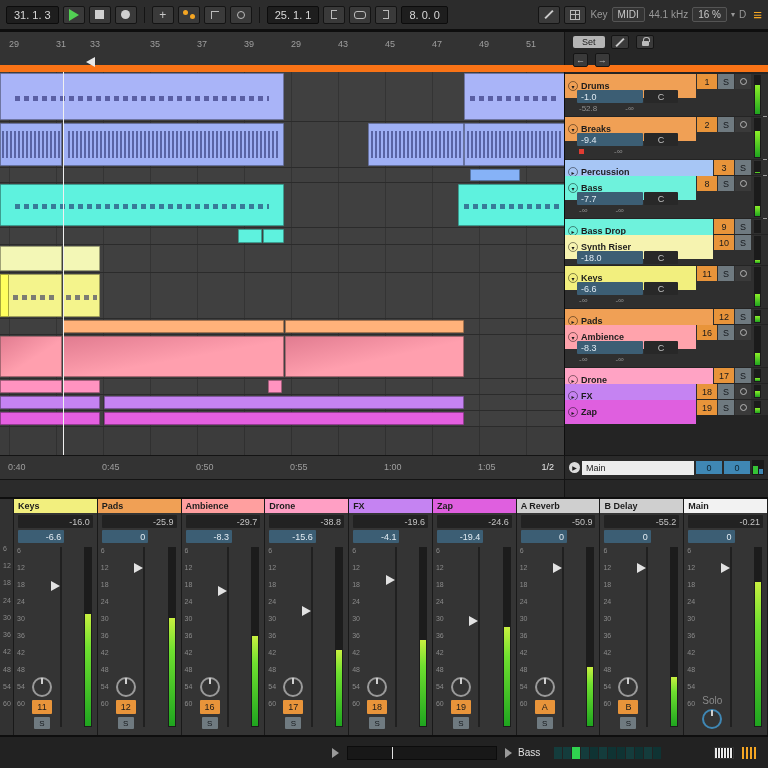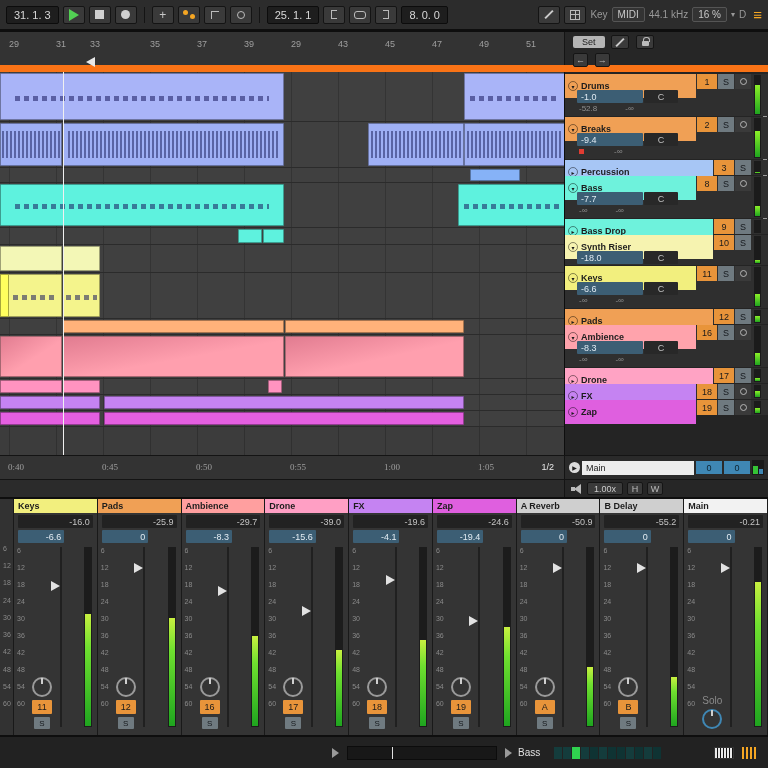--- a/index.html
+++ b/index.html
@@ -70,21 +70,21 @@
 .tp-pan{flex:0 0 34px;background:#282828;color:#c0c0c0;display:flex;align-items:center;justify-content:center;font-size:9px;border-radius:1px;}
 .tp-row3{height:12px;padding-left:14px;color:#8f8f8f;font-size:8px;display:flex;gap:28px;margin-right:17px;}
 .clipdot{width:5px;height:5px;background:#e03c32;display:inline-block;margin-right:2px;}
 .tp-meter{position:absolute;right:7px;top:1px;bottom:1px;width:7px;background:#1b1b1b;}
 .tp-meter i{position:absolute;left:1px;right:1px;bottom:1px;background:linear-gradient(to top,#1fa51f,#8cf028);}
 .panel-scrollbar{position:absolute;right:1px;top:4px;width:4px;height:150px;background:#9a9a9a;border-radius:2px;}
 
 
 .time-band{flex:0 0 24px;display:flex;background:#2f2f2f;border-top:1px solid #141414;}
 .time-ruler{width:565px;position:relative;background:#333;border-right:1px solid #141414;}
-.time-label{position:absolute;top:6px;font-size:9px;color:#9f9f9f;font-family:Liberation Serif, serif;}
+.time-label{position:absolute;top:6px;font-size:9px;color:#9f9f9f;}
 .zoom-frac{position:absolute;right:10px;top:6px;color:#e8e8e8;font-size:9px;margin-left:24px;}
 .main-track{width:203px;display:flex;align-items:center;gap:2px;background:#2a2a2a;padding:2px 4px;}
 .mt-toggle{font-size:6px;color:#222;background:#ddd;border-radius:50%;width:11px;height:11px;display:flex;align-items:center;justify-content:center;flex:0 0 auto;}
 .mt-name{flex:1;background:#ececec;color:#1a1a1a;height:14px;display:flex;align-items:center;padding:0 4px;font-size:9px;}
 .mt-send{width:26px;height:13px;background:#3f87b4;color:#0d2330;display:flex;align-items:center;justify-content:center;font-size:9px;flex:0 0 auto;}
 .mt-meter{width:12px;height:15px;background:#1a1a1a;display:flex;gap:1px;align-items:flex-end;padding:1px;flex:0 0 auto;}
 .mt-meter i{flex:1;background:#35c435;height:60%;}
 .mt-meter i:last-child{height:40%;background:#3f87b4;}
 
 
@@ -499,26 +499,20 @@
       <span class="mt-send">0</span>
       <span class="mt-meter">
           <i></i>
           <i></i>
         </span>
     </div>
   </div>
 
   <div class="ctrl-band">
     <div class="ctrl-left"></div>
-    <div class="ctrl-right">
-      <i class="i-speaker"></i>
-      <span class="speed-box">1.00x</span>
-      <span class="hw-btn">H</span>
-      <span class="hw-btn">W</span>
-    </div>
   </div>
 
   <div class="mixer">
     <div class="mixer-left-scale">
         <div class="mscale">
           <span>6</span>
           <span>12</span>
           <span>18</span>
           <span>24</span>
           <span>30</span>
@@ -621,21 +615,21 @@
       <div class="fader">
               <span class="handle" style="top:21.666666666666668%"></span>
             </div>
       <div class="meter">
               <i style="height:50%"></i>
             </div>
     </div>
         </div>
         <div class="mch">
     <div class="mch-head" style="background:#ff9fc4">Drone</div>
-    <div class="mch-peak">-39.0</div>
+    <div class="mch-peak">-38.8</div>
     <div class="mch-volrow">
             <span class="mch-vol">-15.6</span>
           </div>
     <div class="mch-body">
       <div class="mscale">
               <span>6</span>
               <span>12</span>
               <span>18</span>
               <span>24</span>
               <span>30</span>

